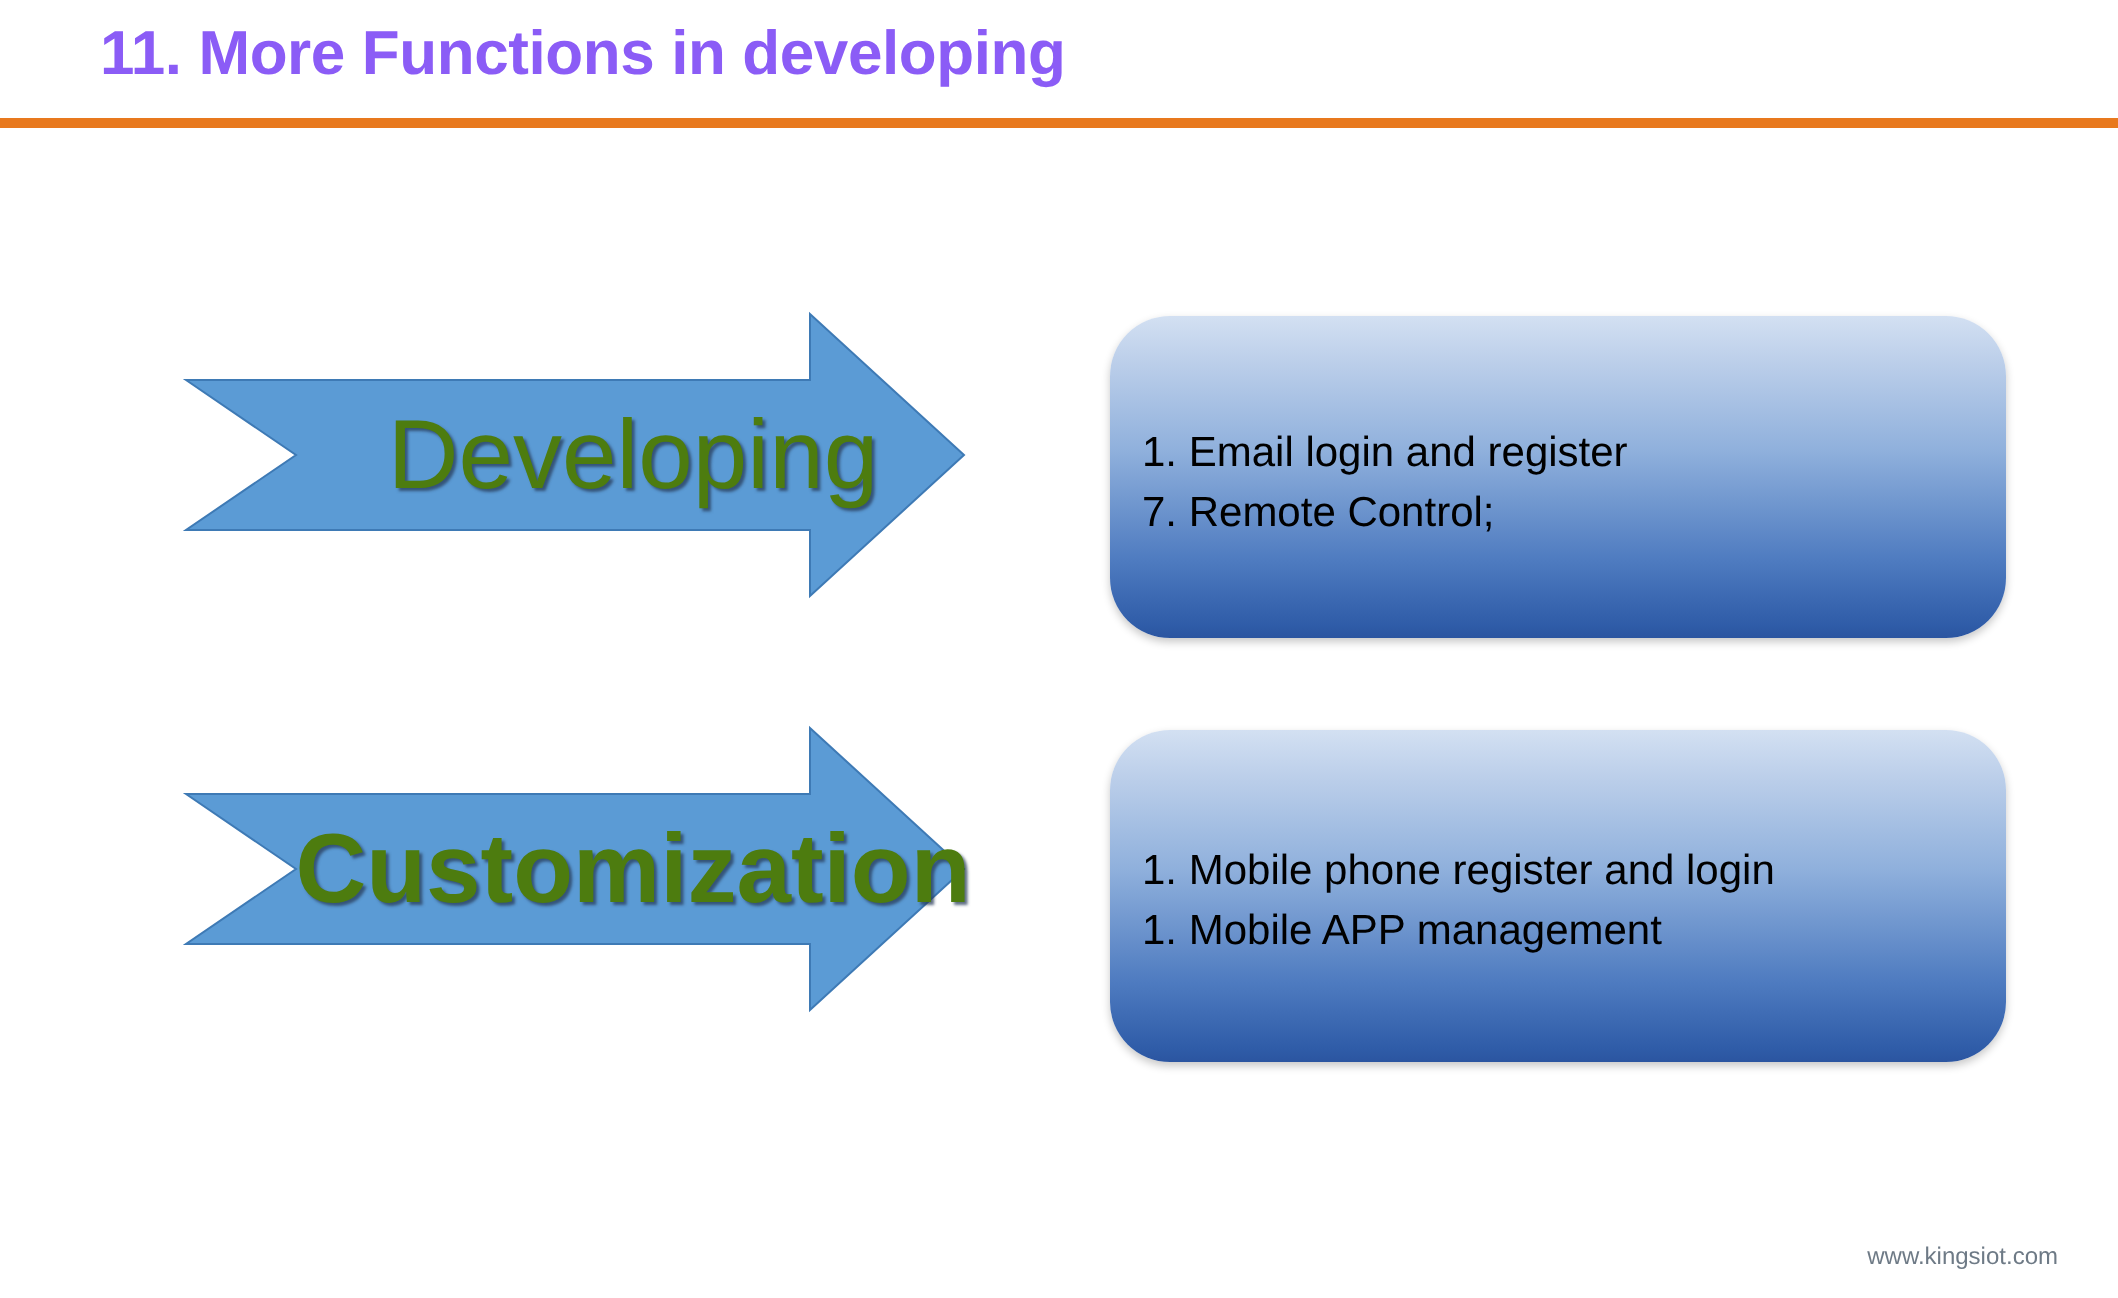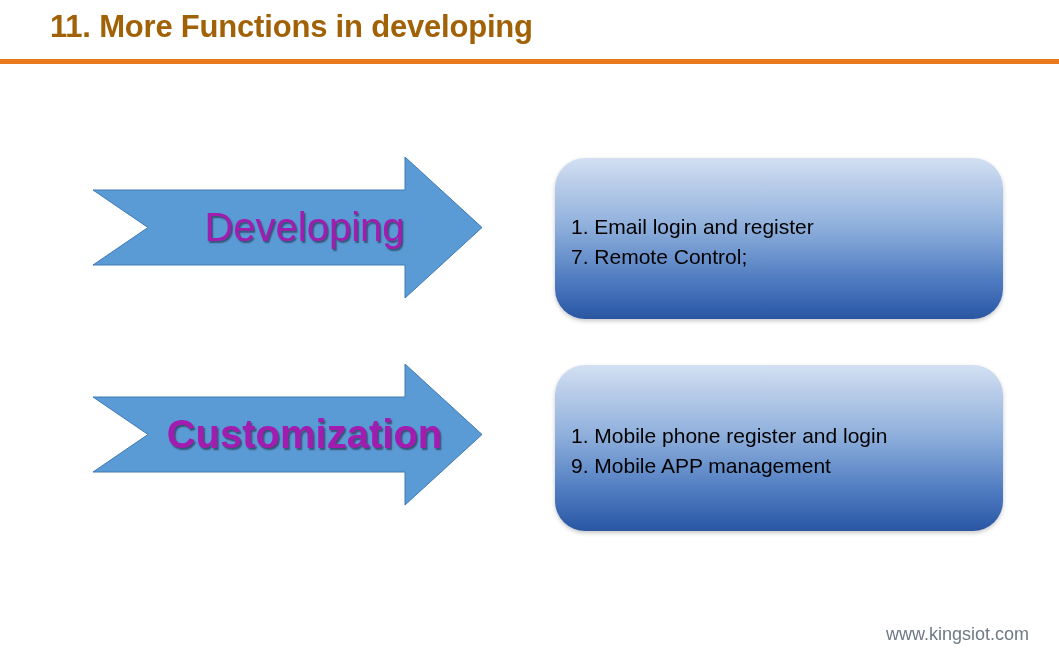--- a/index.html
+++ b/index.html
@@ -18,21 +18,21 @@
     overflow: hidden;
   }
 
   
   #title {
     position: absolute;
     left: 50px;
     top: 4px;
     font-size: 31px;
     font-weight: bold;
-    color: #a16207;
+    color: #8b5cf6;
     letter-spacing: -0.2px;
     white-space: nowrap;
     line-height: 46px;
   }
   #title-rule {
     position: absolute;
     left: 0px;
     top: 59px;
     width: 1059px;
     height: 5px;
@@ -48,31 +48,31 @@
   .arrow svg {
     position: absolute;
     left: 0;
     top: 0;
     width: 389px;
     height: 141px;
     overflow: visible;
   }
   .arrow-label {
     position: absolute;
-    left: 4px;
+    left: 16px;
     top: 0;
     width: 389px;
     height: 141px;
     display: flex;
     align-items: center;
     justify-content: center;
     padding-left: 26px;
     box-sizing: border-box;
-    font-size: 40px;
-    color: #a21caf;
+    font-size: 49px;
+    color: #4d7c0f;
     white-space: nowrap;
     text-shadow: 1.5px 1.5px 1.5px rgba(40,60,90,0.75);
     pointer-events: none;
   }
 
   #arrow-developing   { left: 93px;  top: 157px; }
   #arrow-customization{ left: 93px;  top: 364px; font-weight: bold; }
 
   
   .infobox {
@@ -102,22 +102,22 @@
   }
   #box-developing .infobox-list    { top: 54px; }
   #box-customization .infobox-list { top: 56px; }
 
   .infobox-line { white-space: nowrap; }
 
   
   #footer {
     position: absolute;
     right: 30px;
-    bottom: 4px;
-    font-size: 18px;
+    bottom: 14px;
+    font-size: 12px;
     color: #6E7A86;
     white-space: nowrap;
     text-align: center;
   }
 </style>
 </head>
 <body>
 
 <div id="slide">
 
@@ -142,19 +142,19 @@
   <div class="arrow" id="arrow-customization">
     <svg viewBox="0 0 389 141" preserveAspectRatio="none">
       <polygon points="0,33 55,70.5 0,108 312,108 312,141 389,70.5 312,0 312,33" fill="#5B9BD5" stroke="#3E7AB5" stroke-width="1"></polygon>
     </svg>
     <div class="arrow-label">Customization</div>
   </div>
 
   <div class="infobox" id="box-customization">
     <div class="infobox-list">
       <div class="infobox-line">1. Mobile phone register and login</div>
-      <div class="infobox-line">9. Mobile APP management</div>
+      <div class="infobox-line">1. Mobile APP management</div>
     </div>
   </div>
 
   <div id="footer">www.kingsiot.com</div>
 
 </div>
 
 </body></html>

